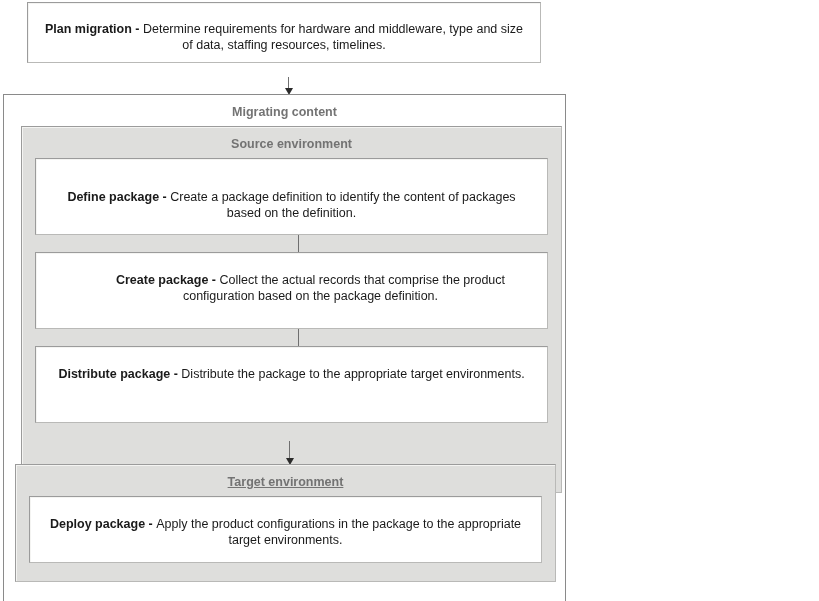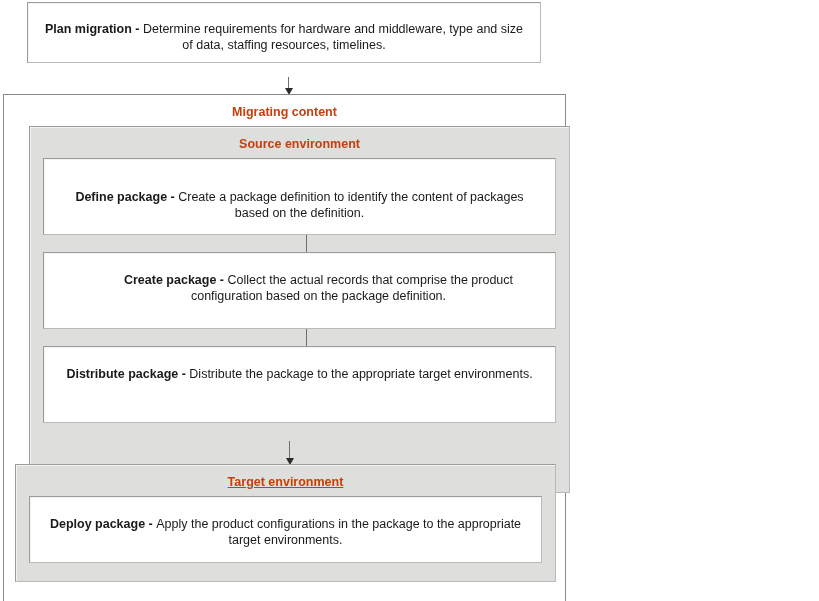--- a/index.html
+++ b/index.html
@@ -54,21 +54,21 @@
   .step-desc { font-weight: normal; }
 
   
   .group-title {
     position: absolute;
     left: 0;
     right: 0;
     text-align: center;
     font-size: 12.5px;
     font-weight: bold;
-    color: #c2410c;
+    color: #737373;
   }
 
   
   .arrow {
     position: absolute;
     width: 1px;
     background: #6f6f6f;
   }
   .arrow::after {
     content: "";
@@ -91,21 +91,21 @@
     <span class="step-desc">Determine requirements for hardware and middleware, type and size of data, staffing resources, timelines.</span>
   </div>
 </div>
 
 <div class="arrow" style="left:288px; top:77px; height:11px;"></div>
 
 <div class="box white" style="left:3px; top:94px; width:563px; height:512px;">
 
   <div class="group-title" style="top:10px;">Migrating content</div>
 
-  <div class="box gray bevel" style="left:25px; top:31px; width:541px; height:367px;">
+  <div class="box gray bevel" style="left:17px; top:31px; width:541px; height:367px;">
 
     <div class="group-title" style="top:10px;">Source environment</div>
 
     <div class="box white bevel step" style="left:13px; top:31px; width:513px; height:77px; padding-top:30px;justify-content:center;">
       <div class="step-text">
         <span class="step-label">Define package - </span>
         <span class="step-desc">Create a package definition to identify the content of packages based on the definition.</span>
       </div>
     </div>
 

